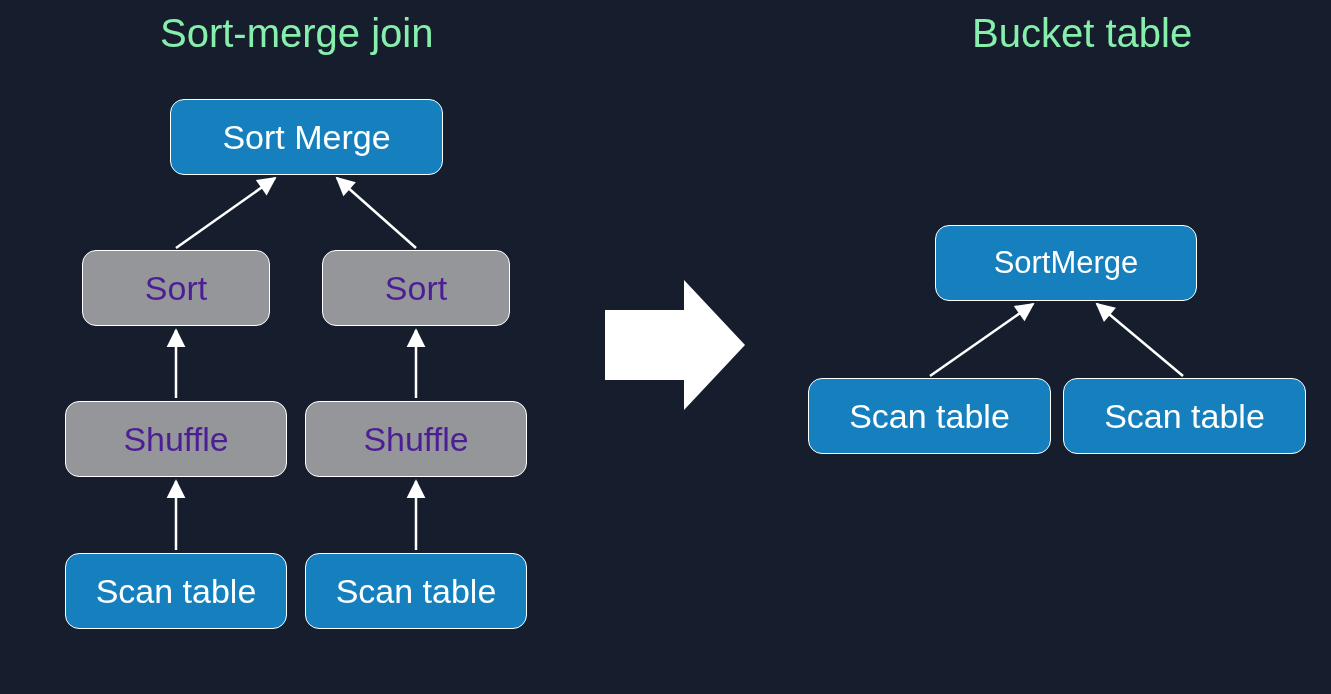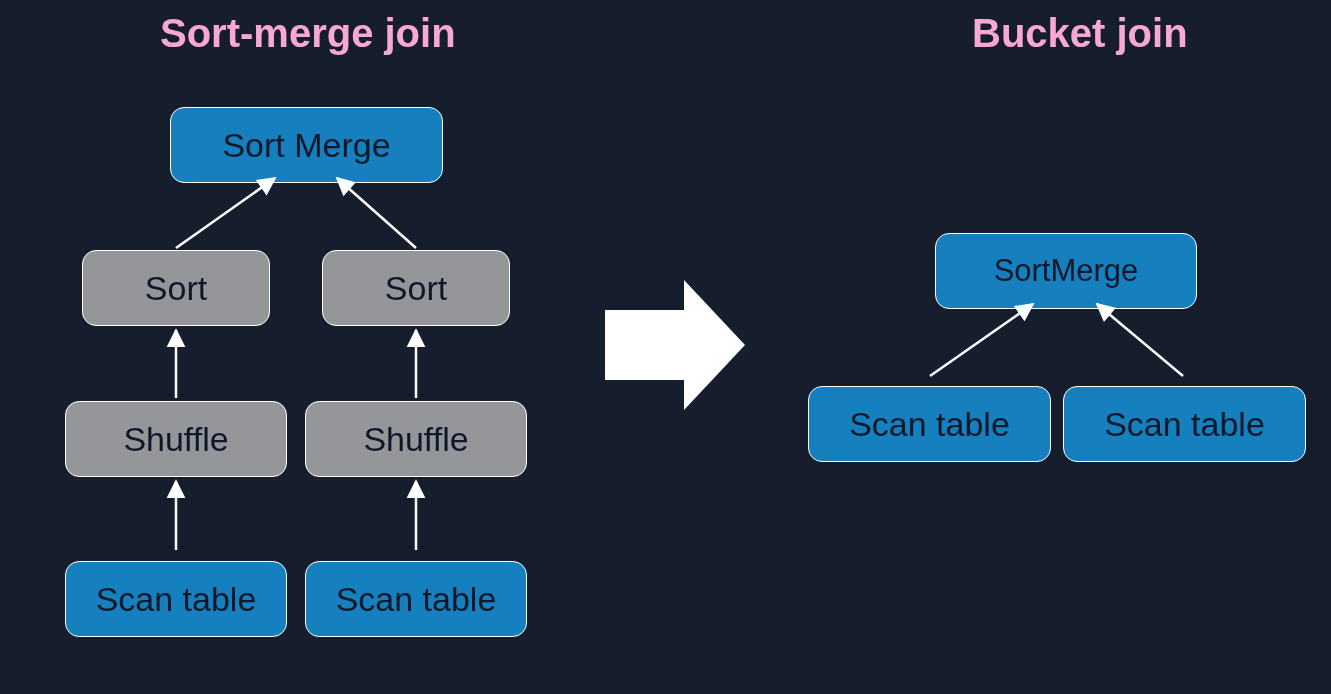--- a/index.html
+++ b/index.html
@@ -1,26 +1,26 @@
 <!DOCTYPE html>
 <html><head>
 <meta charset="utf-8">
 <style>
   html,body{margin:0;padding:0;width:1331px;height:694px;overflow:hidden;background:#161e2d;font-family:"Amazon Ember","Helvetica Neue",Arial,sans-serif;}
   .node{position:absolute;display:flex;align-items:center;justify-content:center;border-radius:14px;border:1.5px solid #fff;font-weight:400;}
-  .node.blue{background:#1580bd;color:#0f172a;margin-top:8px;}
-  .node.gray{background:#949699;color:#0f172a;}
-  .title{position:absolute;color:#f9a8d4;font-size:40px;font-weight:700;white-space:nowrap;}
+  .node.blue{background:#1580bd;color:#ffffff;}
+  .node.gray{background:#949699;color:#4c1d95;}
+  .title{position:absolute;color:#86efac;font-size:40px;font-weight:400;white-space:nowrap;}
   svg.overlay{position:absolute;top:0;left:0;width:1331px;height:694px;pointer-events:none;}
 </style>
 </head>
 <body>
 
 <div class="title" style="left:160px;top:11px">Sort-merge join</div>
-<div class="title" style="left:972px;top:11px">Bucket join</div>
+<div class="title" style="left:972px;top:11px">Bucket table</div>
 
 <div class="node blue" style="left:170px;top:99px;width:271px;height:74px;font-size:34px">Sort Merge</div>
 
 <div class="node gray" style="left:82px;top:250px;width:186px;height:74px;font-size:34px">Sort</div>
 <div class="node gray" style="left:322px;top:250px;width:186px;height:74px;font-size:34px">Sort</div>
 
 <div class="node gray" style="left:65px;top:401px;width:220px;height:74px;font-size:34px">Shuffle</div>
 <div class="node gray" style="left:305px;top:401px;width:220px;height:74px;font-size:34px">Shuffle</div>
 
 <div class="node blue" style="left:65px;top:553px;width:220px;height:74px;font-size:34px">Scan table</div>

